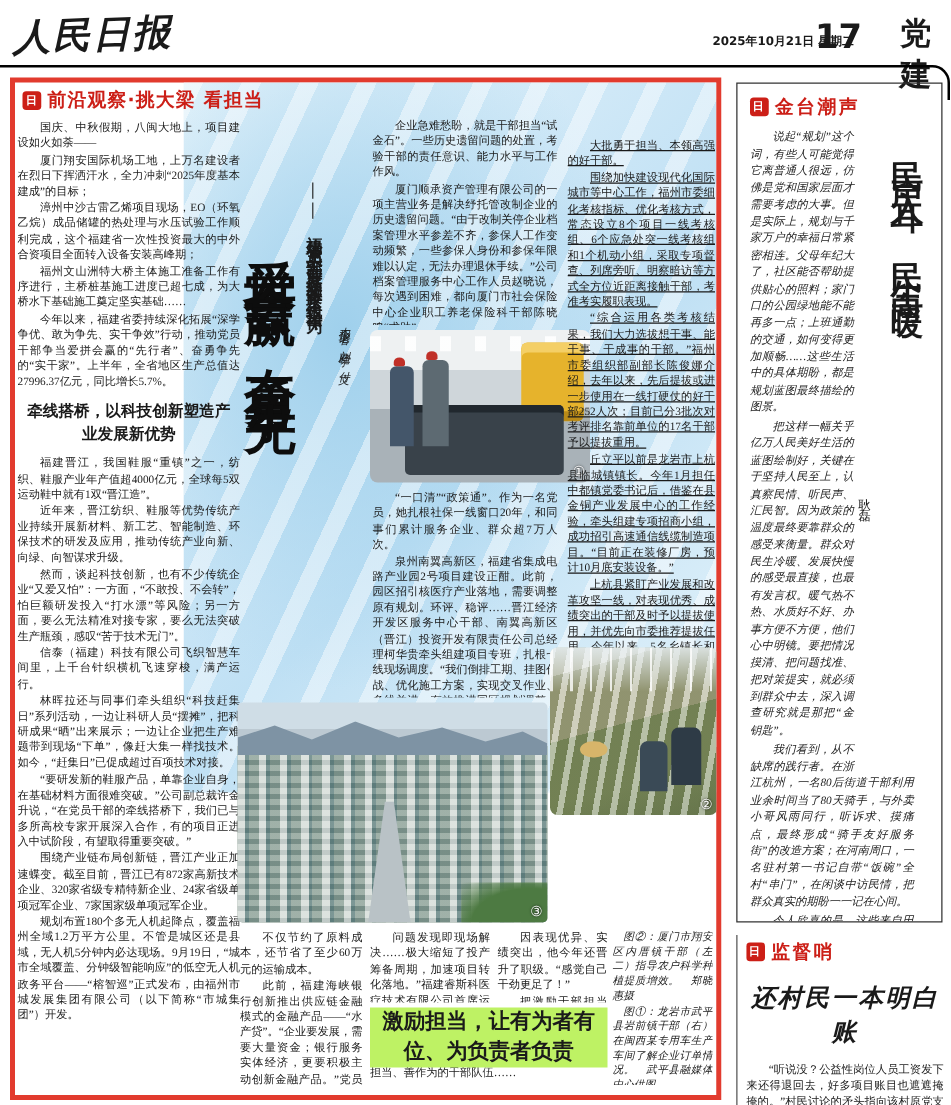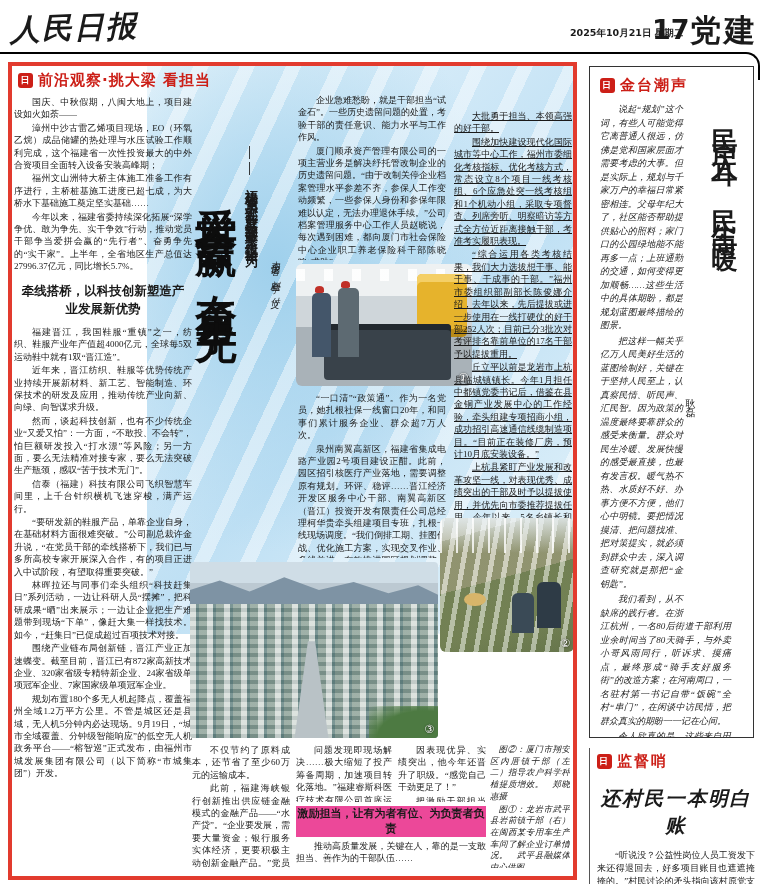--- a/index.html
+++ b/index.html
@@ -5,21 +5,21 @@
   html,body{margin:0;padding:0;background:#f2f2f2;}
   .page{position:relative;width:761px;height:884px;background:#fff;overflow:hidden;
         font-family:"Liberation Serif","DejaVu Serif",serif;color:#1a1a1a;}
   
   .masthead{position:absolute;left:10px;top:8px;font-family:"DejaVu Serif",serif;
         font-style:italic;font-weight:bold;font-size:30px;letter-spacing:2px;transform:rotate(-2deg);}
   .dateline{position:absolute;left:538px;top:27px;font-size:9.5px;font-weight:bold;
         font-family:"DejaVu Sans",sans-serif;margin-left:32px;}
   .pageno{position:absolute;left:652px;top:14px;font-size:27px;font-weight:900;
         font-family:"DejaVu Sans",sans-serif;text-align:right;}
-  .section-name{position:absolute;left:690px;top:10px;font-size:31px;font-weight:900;
+  .section-name{position:absolute;left:720px;top:10px;font-size:25px;font-weight:900;
         letter-spacing:3px;font-family:Liberation Mono, monospace;}
   .top-rule{position:absolute;left:0;top:52px;width:738px;border-top:2px solid #000;}
   .top-corner{position:absolute;left:736px;top:52px;width:22px;height:26px;
         border-top:2px solid #000;border-right:2px solid #000;border-top-right-radius:14px;}
   
   .main-box{position:absolute;left:8px;top:62px;width:561px;height:810px;
         border:4px solid #e23b2e;background:#fff;overflow:hidden;}
   .bluebg{position:absolute;left:135px;top:0;width:426px;height:568px;
         background:
           repeating-linear-gradient(115deg, rgba(255,255,255,.45) 0 14px, rgba(255,255,255,0) 14px 42px),
@@ -43,21 +43,21 @@
         font-size:9px;font-style:italic;letter-spacing:2px;}
   .colA1{left:286px;top:28px;width:148px;height:166px;}
   .colA2{left:286px;top:326px;width:148px;height:166px;}
   .colB{left:442px;top:44px;width:118px;height:420px;text-decoration:underline;}
   .colb1{left:180px;top:678px;width:98px;height:124px;}
   .colb2{left:284px;top:678px;width:96px;height:58px;}
   .colb3{left:386px;top:678px;width:88px;height:58px;}
   .caps{left:478px;top:678px;width:80px;height:124px;font-style:italic;font-size:8.5px;}
   .caps p{text-indent:1em;}
   .sec3{position:absolute;left:284px;top:740px;width:190px;z-index:3;text-align:center;
-        font-weight:bold;font-size:11px;line-height:1.4;font-family:"DejaVu Sans",sans-serif;background:#ec4899;}
+        font-weight:bold;font-size:17px;line-height:1.4;font-family:"DejaVu Sans",sans-serif;background:#bef264;}
   .after3{left:284px;top:774px;width:190px;height:30px;}
   
   .photo{position:absolute;z-index:2;overflow:hidden;border-radius:6px;}
   .plabel{position:absolute;right:4px;bottom:2px;color:#fff;font-size:11px;z-index:3;
         text-shadow:0 0 2px #000;font-family:"DejaVu Sans",sans-serif;}
   .photo-factory{left:284px;top:198px;width:176px;height:122px;
         background:linear-gradient(#eef1f2 0 26%,#cfd6da 26% 52%,#a9b2b8 52% 100%);}
   .pf-lights{position:absolute;left:0;top:4%;width:100%;height:10%;
         background:repeating-linear-gradient(90deg,rgba(255,255,255,.9) 0 9px,rgba(255,255,255,0) 9px 28px);}
   .pf-machine{position:absolute;right:3%;top:8%;width:28%;height:52%;background:#e6b32c;border-radius:5px;
@@ -123,32 +123,33 @@
     <div class="bluebg"></div>
 
     <div class="kicker">
       <span class="pd-logo">日</span>
       <span>前沿观察·挑大梁 看担当</span>
     </div>
 
     <div class="col col1">
       <div>
           <p>国庆、中秋假期，八闽大地上，项目建设如火如荼——</p>
+          <p>厦门翔安国际机场工地，上万名建设者在烈日下挥洒汗水，全力冲刺“2025年度基本建成”的目标；</p>
           <p>漳州中沙古雷乙烯项目现场，EO（环氧乙烷）成品储罐的热处理与水压试验工作顺利完成，这个福建省一次性投资最大的中外合资项目全面转入设备安装高峰期；</p>
           <p>福州文山洲特大桥主体施工准备工作有序进行，主桥桩基施工进度已超七成，为大桥水下基础施工奠定坚实基础……</p>
           <p>今年以来，福建省委持续深化拓展“深学争优、敢为争先、实干争效”行动，推动党员干部争当爱拼会赢的“先行者”、奋勇争先的“实干家”。上半年，全省地区生产总值达27996.37亿元，同比增长5.7%。</p>
         </div>
       <div class="sec-title">牵线搭桥，以科技创新塑造产业发展新优势</div>
       <div>
           <p>福建晋江，我国鞋服“重镇”之一，纺织、鞋服产业年产值超4000亿元，全球每5双运动鞋中就有1双“晋江造”。</p>
           <p>近年来，晋江纺织、鞋服等优势传统产业持续开展新材料、新工艺、智能制造、环保技术的研发及应用，推动传统产业向新、向绿、向智谋求升级。</p>
           <p>然而，谈起科技创新，也有不少传统企业“又爱又怕”：一方面，“不敢投、不会转”，怕巨额研发投入“打水漂”等风险；另一方面，要么无法精准对接专家，要么无法突破生产瓶颈，感叹“苦于技术无门”。</p>
           <p>信泰（福建）科技有限公司飞织智慧车间里，上千台针织横机飞速穿梭，满产运行。</p>
+          <p>林晖拉还与同事们牵头组织“科技赶集日”系列活动，一边让科研人员“摆摊”，把科研成果“晒”出来展示；一边让企业把生产难题带到现场“下单”，像赶大集一样找技术。如今，“赶集日”已促成超过百项技术对接。</p>
           <p>“要研发新的鞋服产品，单靠企业自身，在基础材料方面很难突破。”公司副总裁许金升说，“在党员干部的牵线搭桥下，我们已与多所高校专家开展深入合作，有的项目正进入中试阶段，有望取得重要突破。”</p>
-          <p>林晖拉还与同事们牵头组织“科技赶集日”系列活动，一边让科研人员“摆摊”，把科研成果“晒”出来展示；一边让企业把生产难题带到现场“下单”，像赶大集一样找技术。如今，“赶集日”已促成超过百项技术对接。</p>
           <p>围绕产业链布局创新链，晋江产业正加速蝶变。截至目前，晋江已有872家高新技术企业、320家省级专精特新企业、24家省级单项冠军企业、7家国家级单项冠军企业。</p>
           <p>规划布置180个多无人机起降点，覆盖福州全域1.2万平方公里。不管是城区还是县域，无人机5分钟内必达现场。9月19日，“城市全域覆盖、分钟级智能响应”的低空无人机政务平台——“榕智巡”正式发布，由福州市城发展集团有限公司（以下简称“市城集团”）开发。</p>
         </div>
 
     </div>
 
     <div class="headline-v vtext">爱拼会赢　奋勇争先</div>
     <div class="subtitle-v vtext">——福建省党员干部在产业发展和改革攻坚一线担当作为</div>
     <div class="byline-v vtext">本报记者　刘晓宇　付文</div>
 

